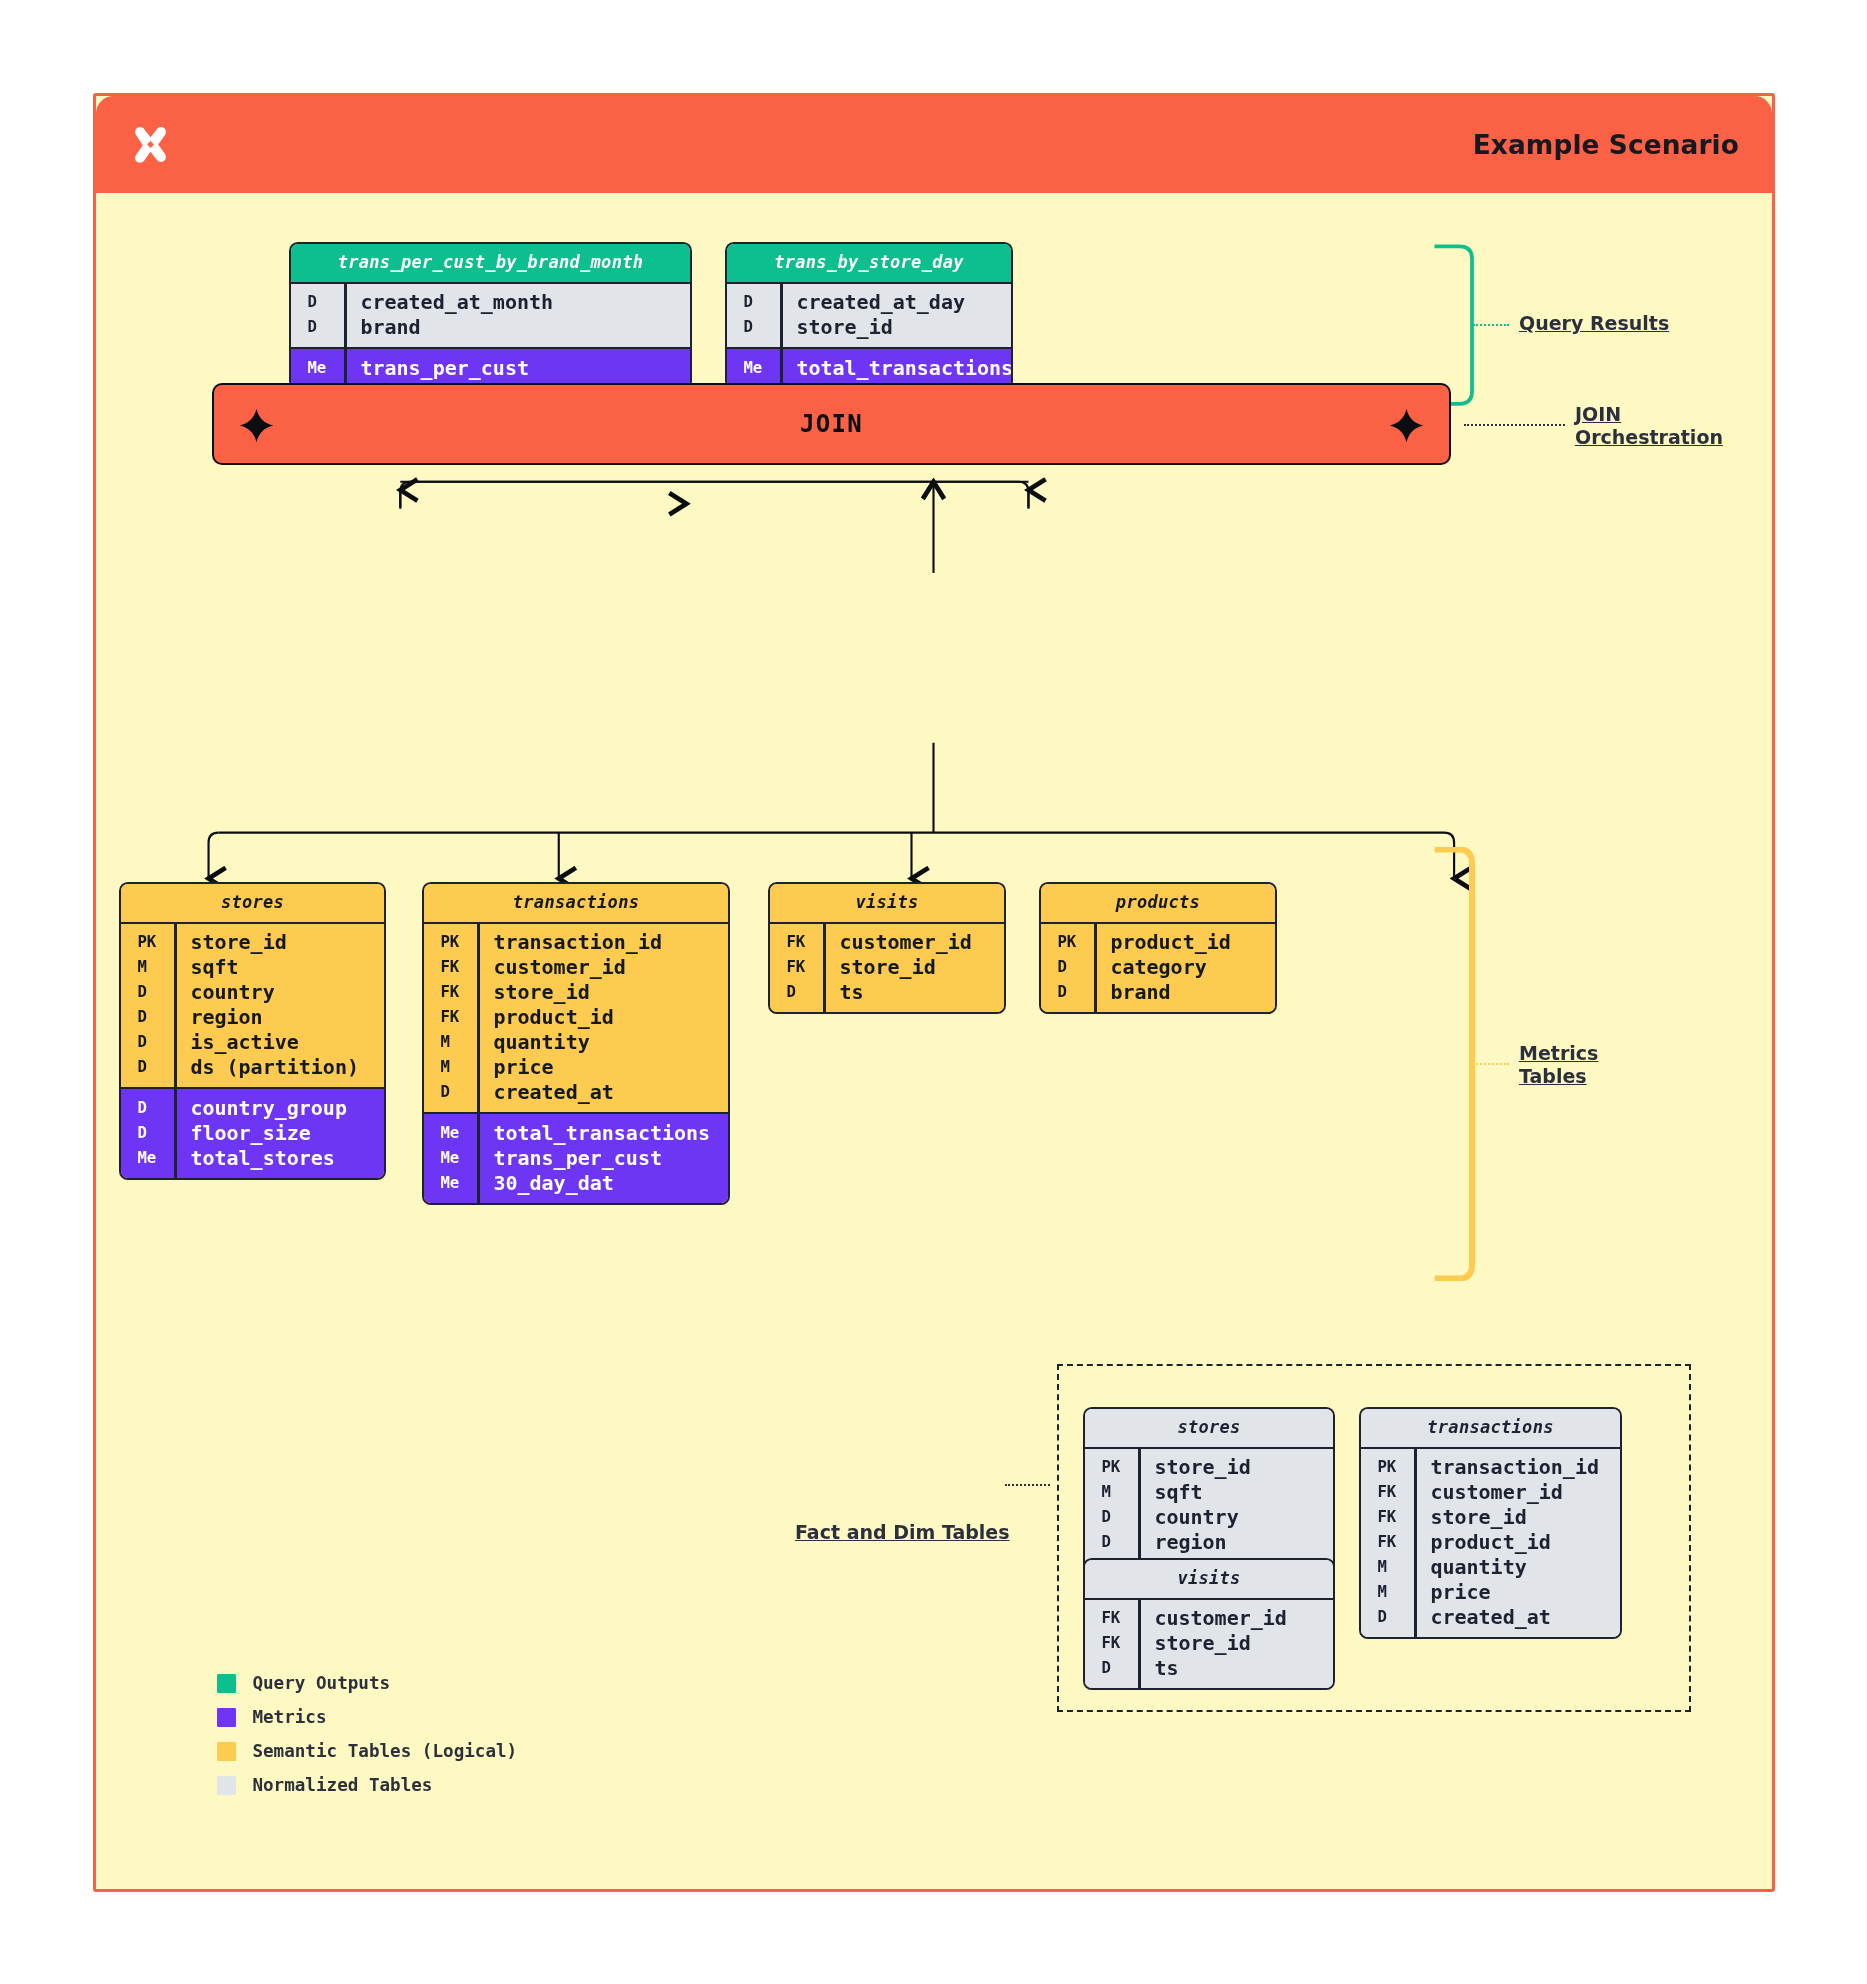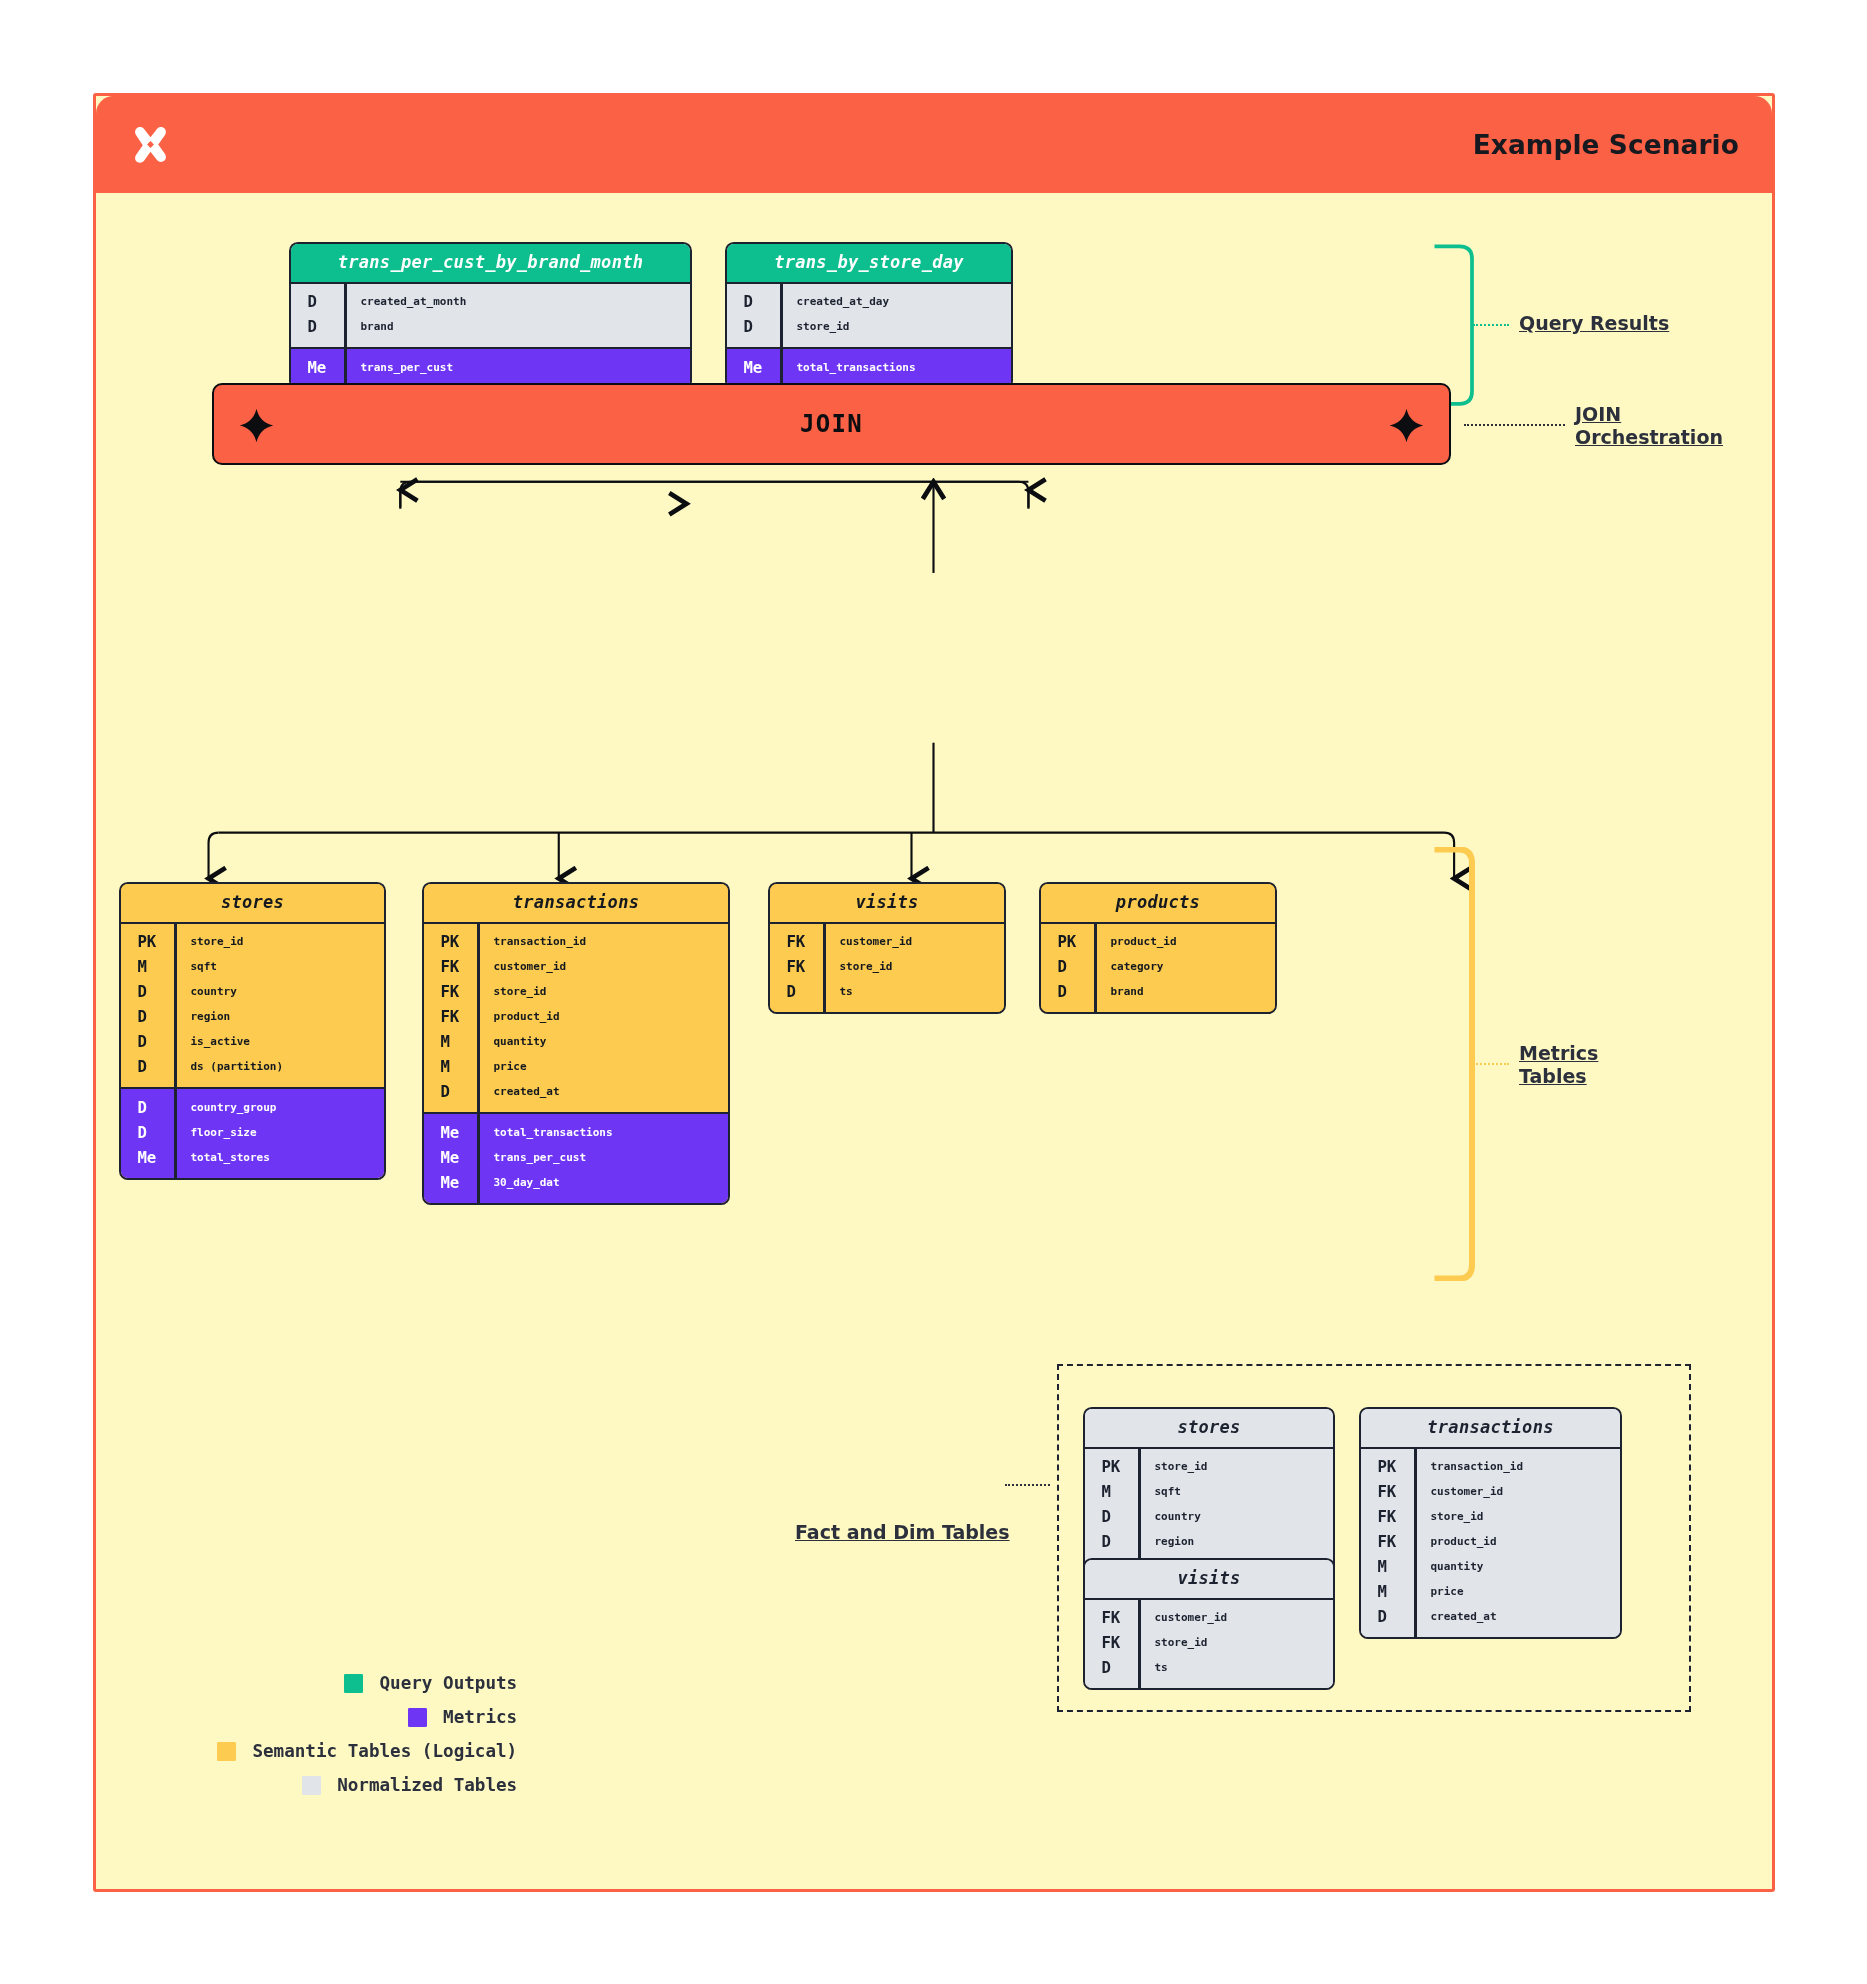--- a/index.html
+++ b/index.html
@@ -54,21 +54,21 @@
     font-style:italic;
   }
   .tbl .row{display:flex;align-items:center;}
   .tbl .key{
     width:53px;min-width:53px;
     text-align:left;padding-left:16.4px;
     font-weight:bold;font-size:15.7px;
     box-sizing:border-box;
   }
   .tbl .fld{
-    padding-left:16.4px;font-weight:bold;font-size:11px;
+    padding-left:16.4px;font-weight:bold;font-size:20px;
     white-space:pre;
   }
   .tbl .body{padding:5.7px 0 8.2px;}
   .tbl .body .row{height:25px;}
   .tbl .divider{border-top:2.5px solid #1d2230;}
 
   
   .green .thead{background:#0dbf8e;color:#ffffff;}
   .green .body{background:#e1e5ea;color:#1d2230;}
   .green .metrics{background:#6f35f5;color:#ffffff;}
@@ -112,21 +112,21 @@
 
   
   .dashbox{
     position:absolute;
     border:2.5px dashed #1d2230;
     box-sizing:border-box;
   }
 
   
   .legend{position:absolute;}
-  .legend-row{display:flex;align-items:center;height:34px;justify-content:flex-end;}
+  .legend-row{display:flex;align-items:center;height:34px;}
   .swatch{width:19px;height:19px;margin-right:16.4px;border-radius:1.3px;}
   .legend-label{font-size:17.6px;font-weight:bold;color:#2b303c;}
 </style>
 </head>
 <body>
 
 <div class="card">
 
   <div class="card-header">
     <svg class="logo" viewBox="0 0 100 100">

